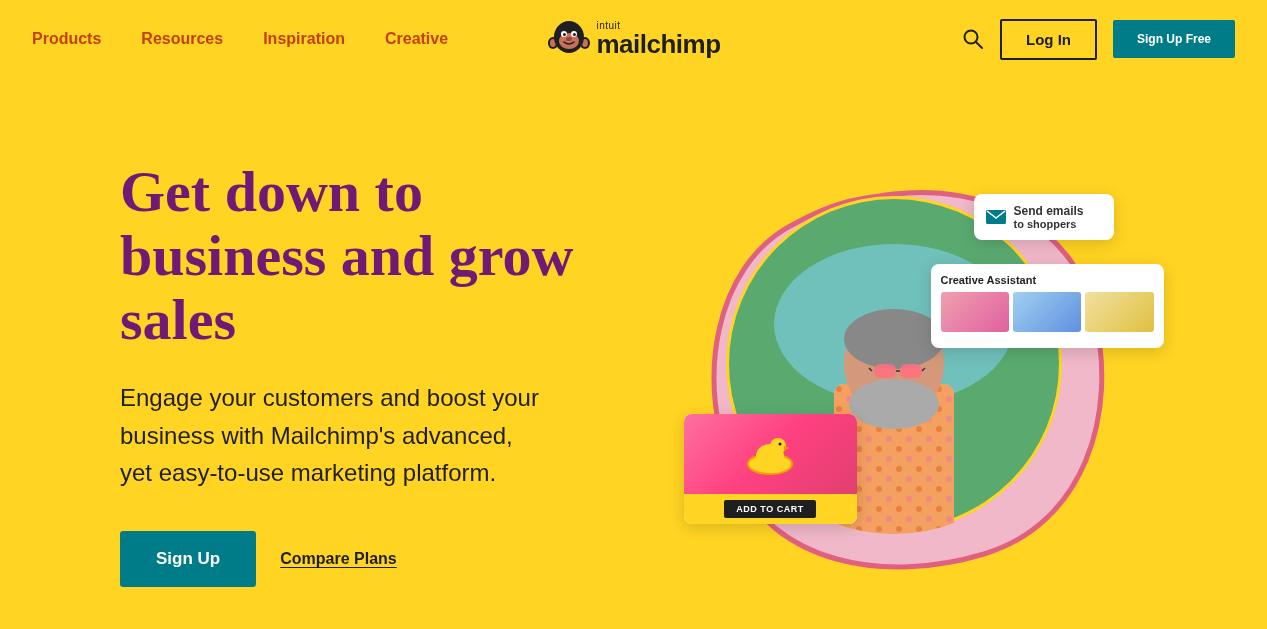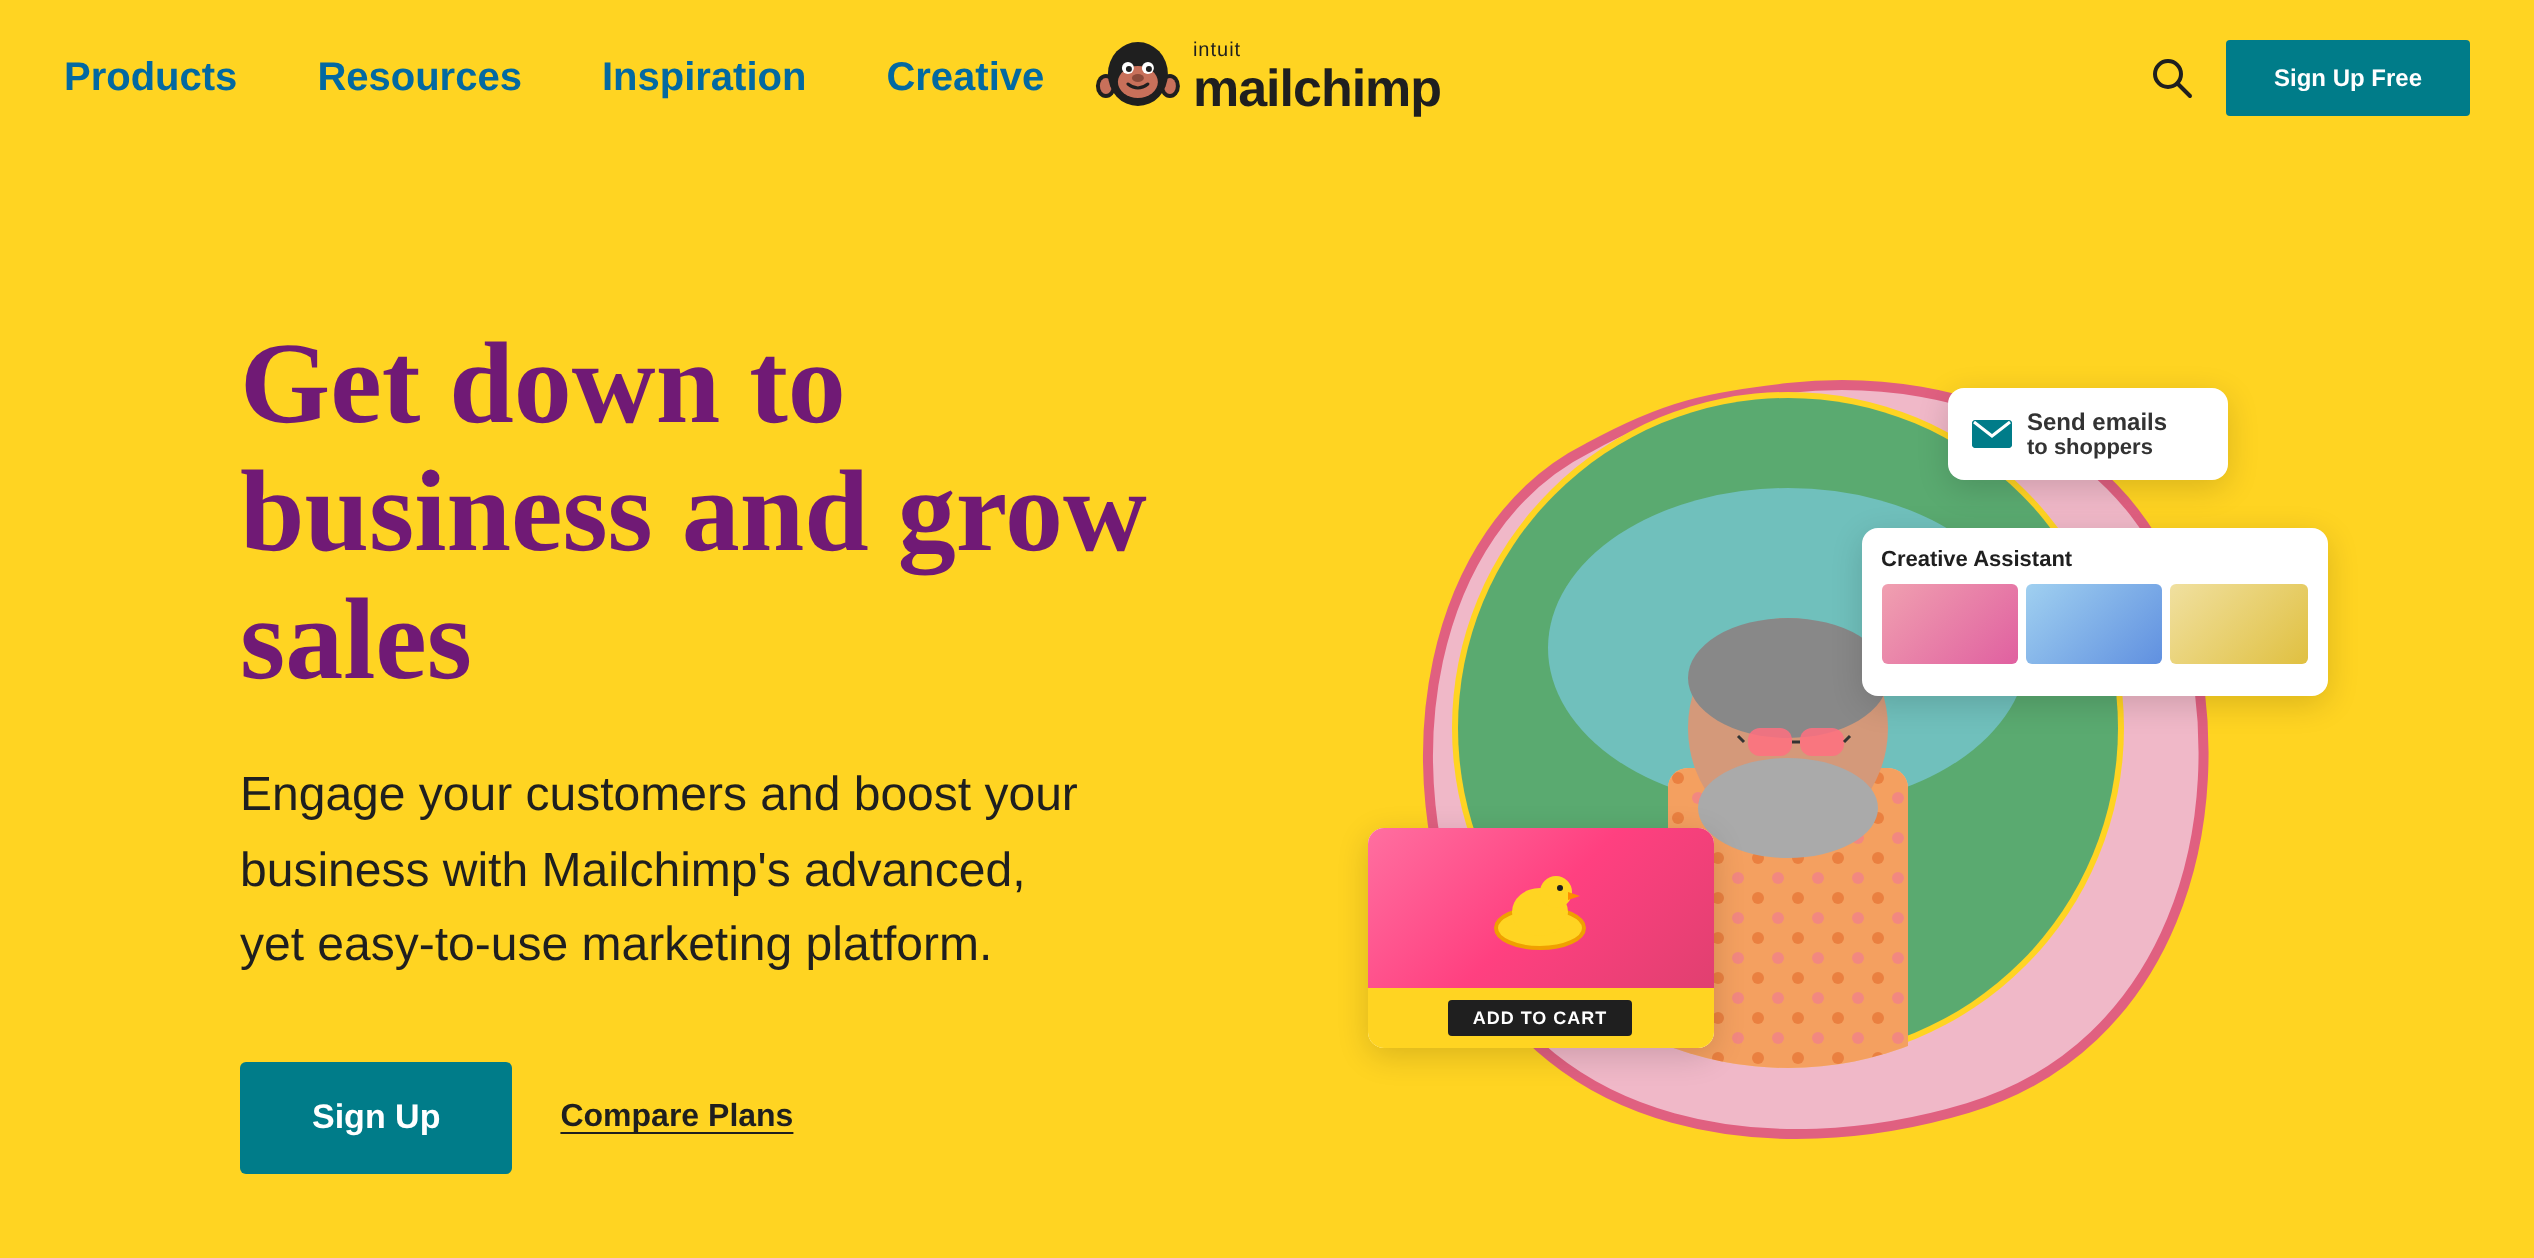--- a/index.html
+++ b/index.html
@@ -22,23 +22,23 @@
       background: #FFD422;
       position: relative;
       z-index: 10;
     }
     .nav-left {
       display: flex;
       align-items: center;
       gap: 40px;
     }
     .nav-item {
-      font-size: 20px;
+      font-size: 16px;
       font-weight: 600;
-      color: #0369a1;
+      color: #c2410c;
       cursor: pointer;
       text-decoration: none;
     }
     .nav-logo {
       position: absolute;
       left: 50%;
       transform: translateX(-50%);
       display: flex;
       align-items: center;
       gap: 6px;
@@ -324,20 +324,21 @@
     </div>
   </div>
 
   <div class="nav-right">
     <button class="search-icon-btn">
       <svg width="22" height="22" viewBox="0 0 22 22" fill="none" xmlns="http://www.w3.org/2000/svg">
         <circle cx="9" cy="9" r="6.5" stroke="#1f1f1f" stroke-width="2"></circle>
         <line x1="14" y1="14" x2="20" y2="20" stroke="#1f1f1f" stroke-width="2" stroke-linecap="round"></line>
       </svg>
     </button>
+    <button class="btn-login">Log In</button>
     <button class="btn-signup-free">Sign Up Free</button>
   </div>
 </nav>
 
 <section class="hero">
   <div class="hero-left">
     <h1 class="hero-title">Get down to business and grow sales</h1>
     <p class="hero-subtitle">Engage your customers and boost your business with Mailchimp's advanced, yet easy-to-use marketing platform.</p>
     <div class="hero-buttons">
       <button class="btn-hero-signup">Sign Up</button>

